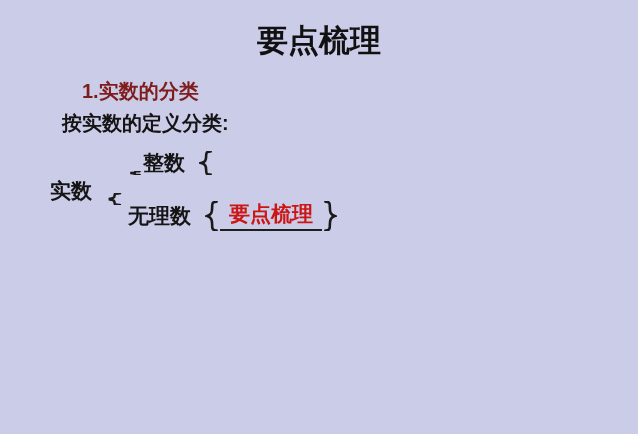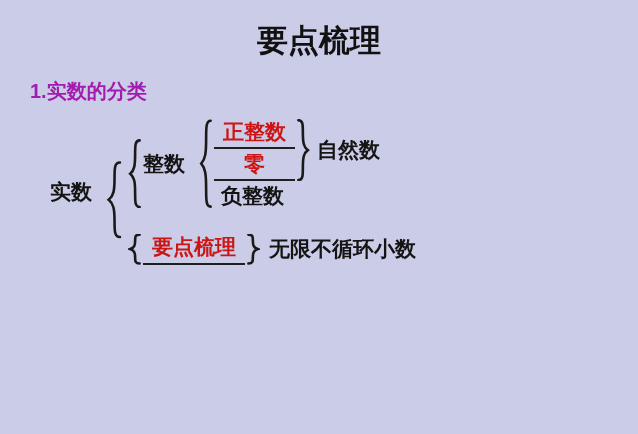--- a/index.html
+++ b/index.html
@@ -14,22 +14,22 @@
   .slide { width: 638px; height: 410px; position: relative; }
 
   .title {
     font-size: 31px;
     text-align: center;
     padding-top: 20px;
     color: #111111;
   }
   .section-heading {
     font-size: 20px;
-    color: #a21caf;
-    margin: 16px 0 0 30px;
+    color: #7f1d1d;
+    margin: 16px 0 0 82px;
   }
   .subheading {
     font-size: 20px;
     color: #141414;
     margin: 5px 0 0 62px;
   }
 
   .tree {
     margin: 14px 0 0 50px;
     font-size: 21px;
@@ -67,20 +67,21 @@
 </style>
 </head>
 <body>
 
 <div class="slide">
 
   <div class="title">要点梳理</div>
 
   <div class="section-heading">1.实数的分类</div>
 
+  <div class="subheading">按实数的定义分类:</div>
 
   <div class="tree">
     <div class="branch">
       <span class="lbl lbl-gap">实数</span>
 
       <div class="brace root-brace">
         <svg viewBox="0 0 20 100" preserveAspectRatio="none" aria-hidden="true">
           <path d="M15.5 2 C9.5 2 9.5 9 9.5 22 C9.5 38 8.5 45 3 50 C8.5 55 9.5 62 9.5 78 C9.5 91 9.5 98 15.5 98" fill="none" stroke="#1a1a1a" stroke-width="2.6" stroke-linecap="round" vector-effect="non-scaling-stroke"></path>
         </svg>
       </div>
@@ -99,58 +100,43 @@
 
             <div class="branch">
               <span class="lbl lbl-gap">整数</span>
 
               <div class="brace">
                 <svg viewBox="0 0 20 100" preserveAspectRatio="none" aria-hidden="true">
                   <path d="M15.5 2 C9.5 2 9.5 9 9.5 22 C9.5 38 8.5 45 3 50 C8.5 55 9.5 62 9.5 78 C9.5 91 9.5 98 15.5 98" fill="none" stroke="#1a1a1a" stroke-width="2.6" stroke-linecap="round" vector-effect="non-scaling-stroke"></path>
                 </svg>
               </div>
 
-              <div class="children">
-                <div class="nat-row">
-                  <div class="col">
-                    <span class="red-u">正整数</span>
-                    <span class="red-u">零</span>
-                  </div>
-                  <div class="brace">
-                    <svg viewBox="0 0 20 100" preserveAspectRatio="none" aria-hidden="true">
-                      <path d="M4.5 2 C10.5 2 10.5 9 10.5 22 C10.5 38 11.5 45 17 50 C11.5 55 10.5 62 10.5 78 C10.5 91 10.5 98 4.5 98" fill="none" stroke="#1a1a1a" stroke-width="2.6" stroke-linecap="round" vector-effect="non-scaling-stroke"></path>
-                    </svg>
-                  </div>
-                  <span class="lbl natural">自然数</span>
-                </div>
-                <span class="lbl neg">负整数</span>
-              </div>
             </div>
 
 
           </div>
         </div>
 
         <div class="branch">
+          <span class="lbl lbl-gap">无理数</span>
 
           <div class="brace">
             <svg viewBox="0 0 20 100" preserveAspectRatio="none" aria-hidden="true">
               <path d="M15.5 2 C9.5 2 9.5 9 9.5 22 C9.5 38 8.5 45 3 50 C8.5 55 9.5 62 9.5 78 C9.5 91 9.5 98 15.5 98" fill="none" stroke="#1a1a1a" stroke-width="2.6" stroke-linecap="round" vector-effect="non-scaling-stroke"></path>
             </svg>
           </div>
 
           <div class="col">
             <span class="red-u">要点梳理</span>
           </div>
 
           <div class="brace">
             <svg viewBox="0 0 20 100" preserveAspectRatio="none" aria-hidden="true">
               <path d="M4.5 2 C10.5 2 10.5 9 10.5 22 C10.5 38 11.5 45 17 50 C11.5 55 10.5 62 10.5 78 C10.5 91 10.5 98 4.5 98" fill="none" stroke="#1a1a1a" stroke-width="2.6" stroke-linecap="round" vector-effect="non-scaling-stroke"></path>
             </svg>
           </div>
-          <span class="lbl note">无限不循环小数</span>
         </div>
 
       </div>
     </div>
   </div>
 
 </div>
 
 </body></html>

